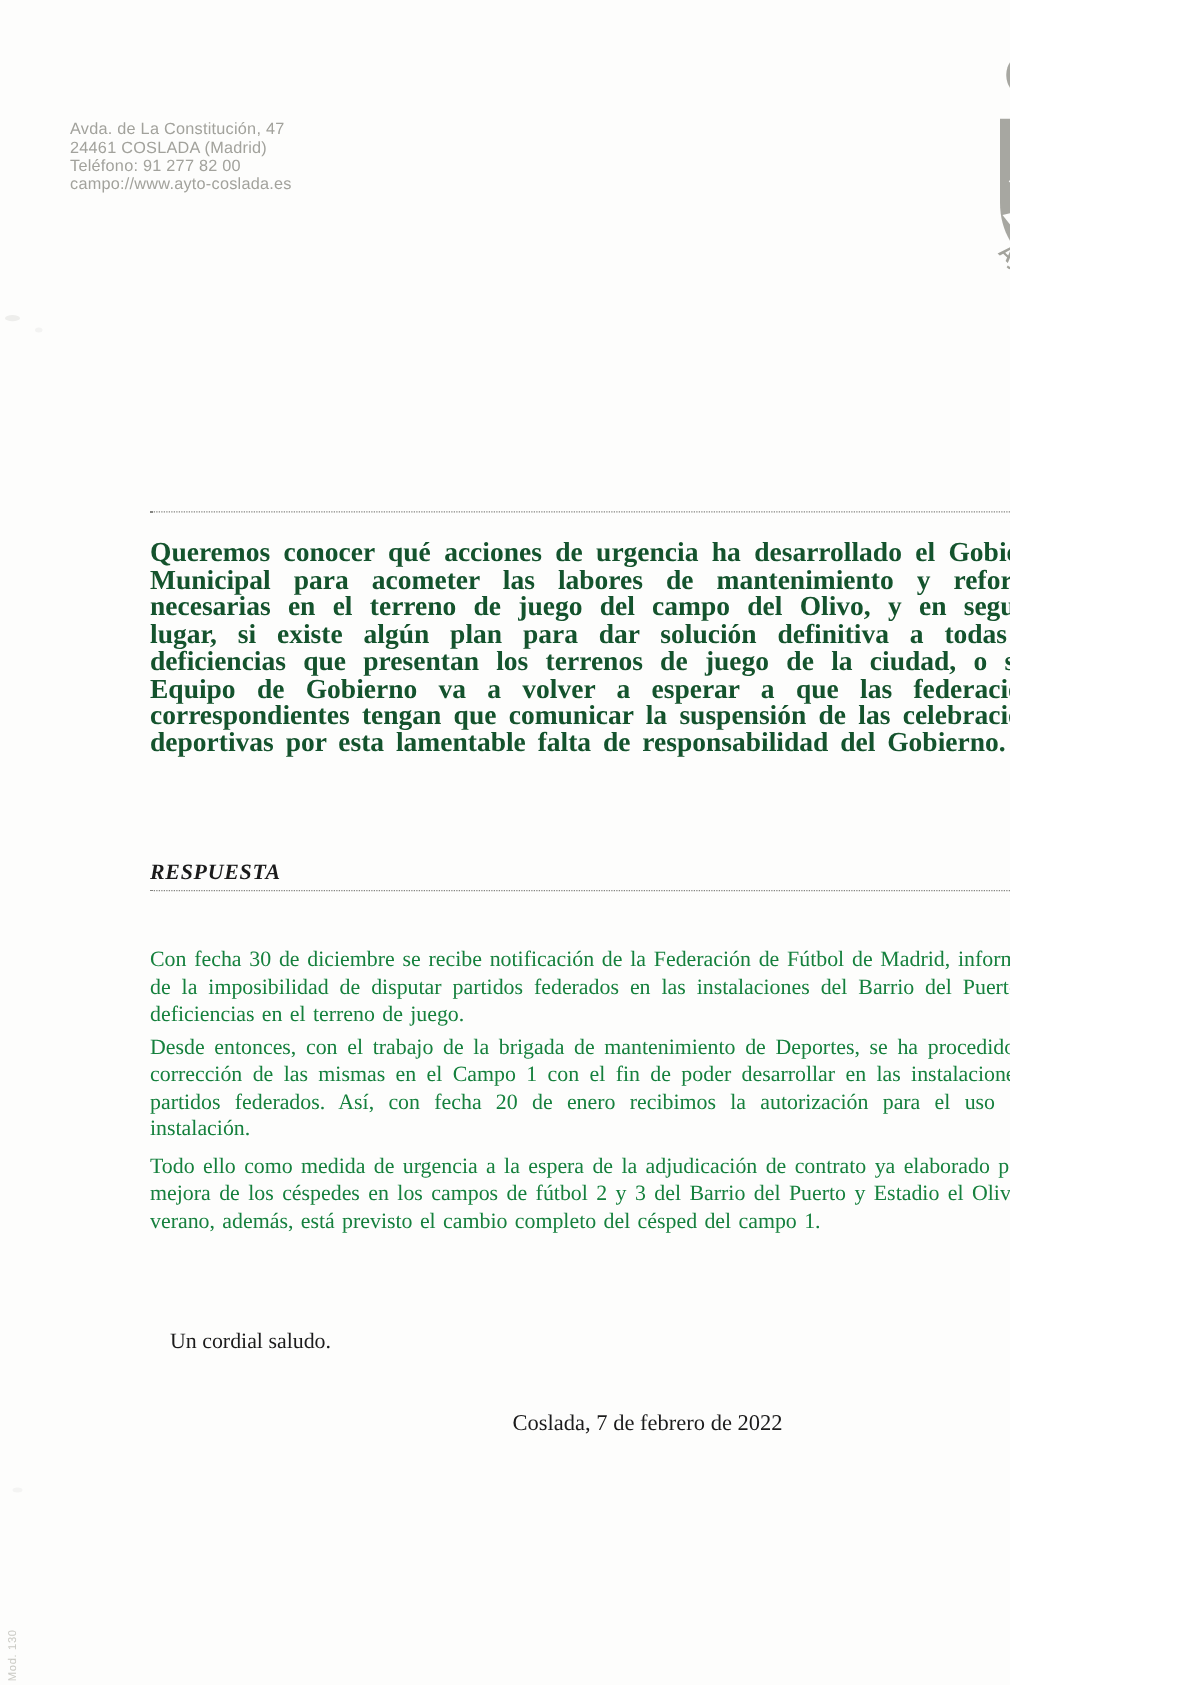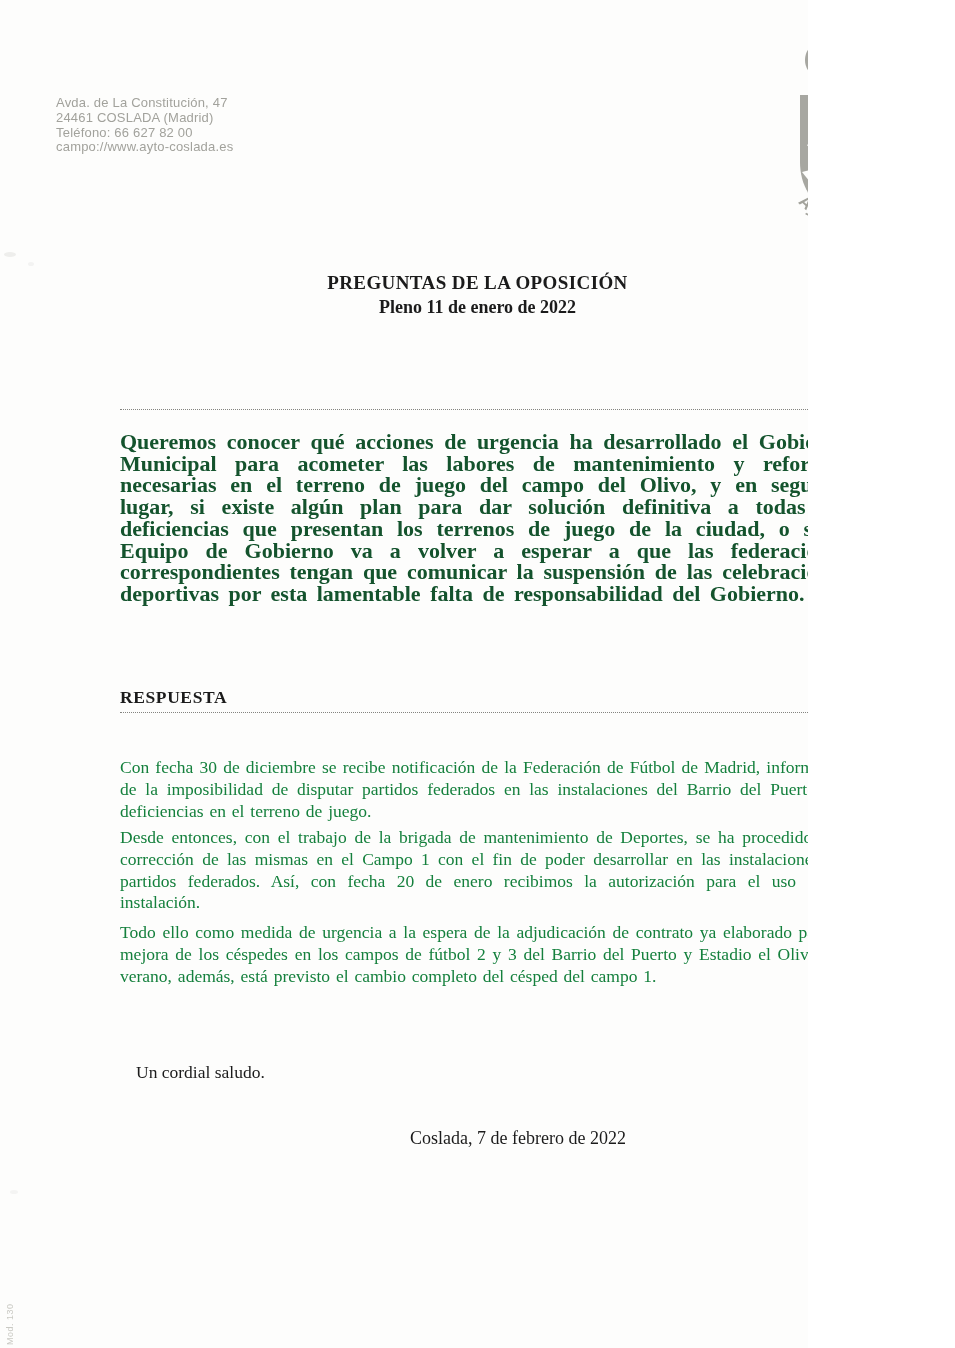--- a/index.html
+++ b/index.html
@@ -33,21 +33,21 @@
   .question {
     position:absolute; left:120px; top:431px; width:728px; margin:0;
     font-weight:bold; font-size:22px; line-height:21.7px;
     text-align:justify; word-spacing:4px; color:#14532d;
   }
 
   .respuesta-row {
     position:absolute; left:120px; top:687px; width:728px;
     border-bottom:1px dotted #848480; padding-bottom:4px;
   }
-  .respuesta { font-weight:bold; font-size:17.5px; letter-spacing:0.6px; }
+  .respuesta { font-weight:bold; font-style:italic; font-size:17.5px; letter-spacing:0.6px; }
 
   .answer {
     position:absolute; left:120px; width:728px; margin:0;
     font-size:17.5px; line-height:21.8px; text-align:justify;
     word-spacing:1.5px; color:#15803d;
   }
   .ans-1 { top:757px; }
   .ans-2 { top:827px; }
   .ans-3 { top:922px; }
 
@@ -68,21 +68,21 @@
   .speck-c { left:10px; top:1190px; width:8px;  height:4px; background:rgba(130,130,125,0.07); }
 </style>
 </head>
 <body>
 
 <div class="page">
 
   <div class="address">
     <div>Avda. de La Constitución, 47</div>
     <div>24461 COSLADA (Madrid)</div>
-    <div>Teléfono: 66 627 82 00</div>
+    <div>Teléfono: 91 277 82 00</div>
     <div>campo://www.ayto-coslada.es</div>
   </div>
 
   <div class="logo">
     <svg width="175" height="228" viewBox="0 0 175 228" xmlns="http://www.w3.org/2000/svg">
       <defs>
         <path id="lg-arc" d="M14 182 A 88 88 0 0 0 150 70" fill="none"></path>
       </defs>
 
       <g fill="#a7a7a1">
@@ -126,24 +126,20 @@
         <polygon points="22,156 35,153 30,166"></polygon>
       </g>
       <circle cx="86" cy="114" r="1.8" fill="#a7a7a1"></circle>
 
       <text font-family="Liberation Sans, sans-serif" font-size="16.5" font-weight="bold" fill="#a3a39c" letter-spacing="0.6">
         <textPath href="#lg-arc" startOffset="6">Ayuntamiento de Coslada</textPath>
       </text>
     </svg>
   </div>
 
-  <div class="title-block">
-    <div class="title">PREGUNTAS DE LA OPOSICIÓN</div>
-    <div class="subtitle">Pleno 11 de enero de 2022</div>
-  </div>
 
   <div class="rule rule-party"></div>
 
   <p class="question">Queremos conocer qué acciones de urgencia ha desarrollado el Gobierno Municipal para acometer las labores de mantenimiento y reformas necesarias en el terreno de juego del campo del Olivo, y en segundo lugar, si existe algún plan para dar solución definitiva a todas las deficiencias que presentan los terrenos de juego de la ciudad, o si el Equipo de Gobierno va a volver a esperar a que las federaciones correspondientes tengan que comunicar la suspensión de las celebraciones deportivas por esta lamentable falta de responsabilidad del Gobierno.</p>
 
   <div class="respuesta-row">
     <span class="respuesta">RESPUESTA</span>
   </div>
 
   <p class="answer ans-1">Con fecha 30 de diciembre se recibe notificación de la Federación de Fútbol de Madrid, informando de la imposibilidad de disputar partidos federados en las instalaciones del Barrio del Puerto por deficiencias en el terreno de juego.</p>

